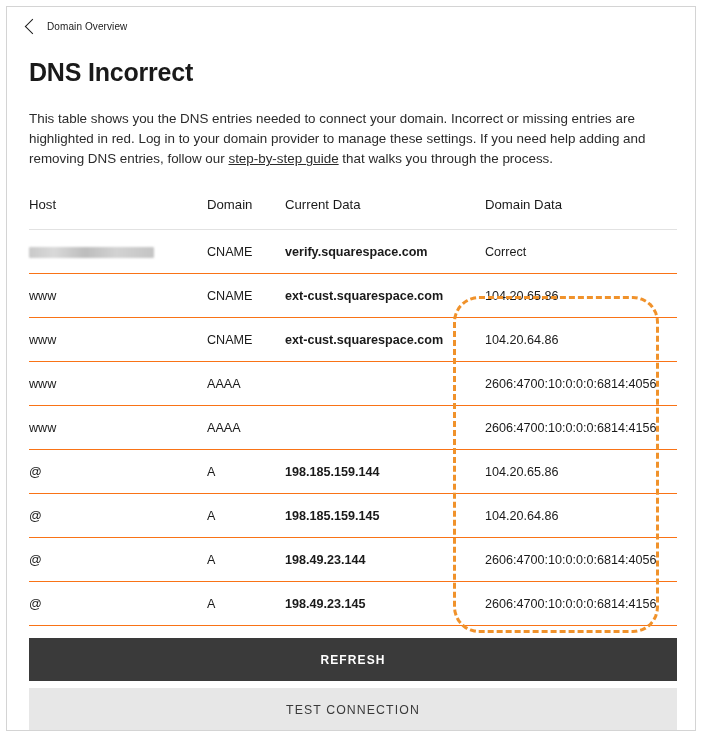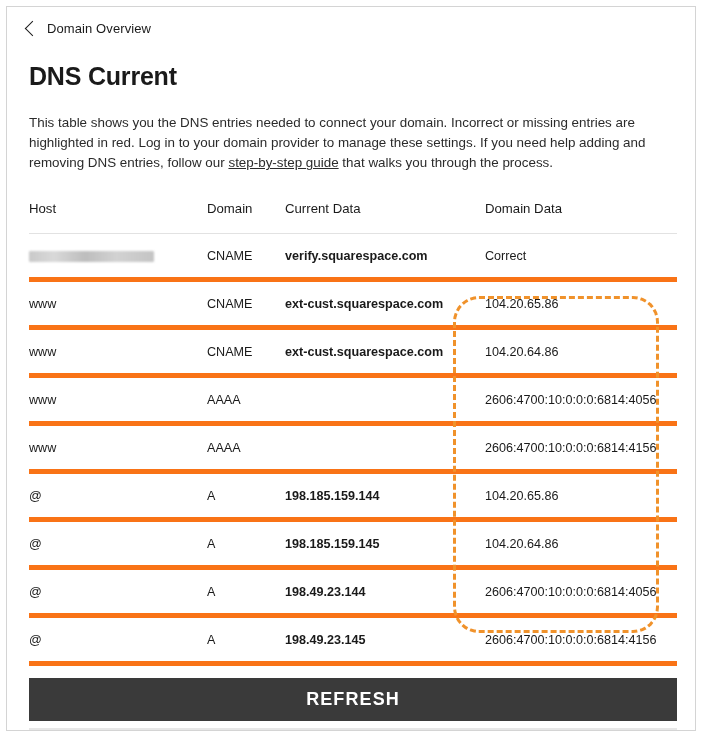--- a/index.html
+++ b/index.html
@@ -38,21 +38,21 @@
   .chevron-left {
     display: inline-block;
     width: 10px;
     height: 10px;
     border-left: 1.6px solid #1a1a1a;
     border-bottom: 1.6px solid #1a1a1a;
     transform: rotate(45deg);
     margin-left: 2px;
   }
   .backbar-label {
-    font-size: 13px;
+    font-size: 10px;
     color: #1a1a1a;
     letter-spacing: .1px;
   }
   
   .page-title {
     font-size: 25px;
     font-weight: bold;
     color: #1a1a1a;
     margin: 18px 0 0 22px;
     letter-spacing: -.2px;
@@ -81,21 +81,21 @@
     font-size: 13.2px;
     font-weight: normal;
     color: #1a1a1a;
     padding: 0 0 17px 0;
     border-bottom: 1px solid #e2e2e2;
   }
   .table td {
     font-size: 12.6px;
     color: #1a1a1a;
     padding: 15px 0 14px 0;
-    border-bottom: 5px solid #f97316;
+    border-bottom: 1px solid #f97316;
     vertical-align: middle;
   }
   .col-host   { width: 178px; }
   .col-record { width: 78px; }
   .col-req    { width: 200px; font-weight: bold; }
   .col-cur    { width: 192px; }
   th.col-record, td.col-record { padding-left: 0; }
   .c-green { color: #1fad7d; }
   .c-red   { color: #e8413a; }
   .redacted {
@@ -118,21 +118,21 @@
     border-radius: 26px;
     pointer-events: none;
   }
   
   .btn-refresh {
     margin: 12px 22px 0 22px;
     width: 648px;
     height: 43px;
     background: #3a3a3a;
     color: #ffffff;
-    font-size: 18px;
+    font-size: 12px;
     font-weight: bold;
     letter-spacing: 1.1px;
     display: flex;
     align-items: center;
     justify-content: center;
     border: none;
     cursor: pointer;
   }
   .btn-test {
     margin: 7px 22px 0 22px;
@@ -153,21 +153,21 @@
 <body>
 
 <div class="screen">
   <div class="panel">
 
     <div class="backbar">
       <span class="chevron-left"></span>
       <span class="backbar-label">Domain Overview</span>
     </div>
 
-    <div class="page-title">DNS Current</div>
+    <div class="page-title">DNS Incorrect</div>
 
     <p class="desc">
       <span>This table shows you the DNS entries needed to connect your domain. Incorrect or missing entries are highlighted in red. Log in to your domain provider to manage these settings. If you need help adding and removing DNS entries, follow our </span><a href="#">step-by-step guide</a><span> that walks you through the process.</span>
     </p>
 
     <table class="table">
       <thead>
         <tr>
           <th class="col-host">Host</th>
           <th class="col-record">Domain</th>

